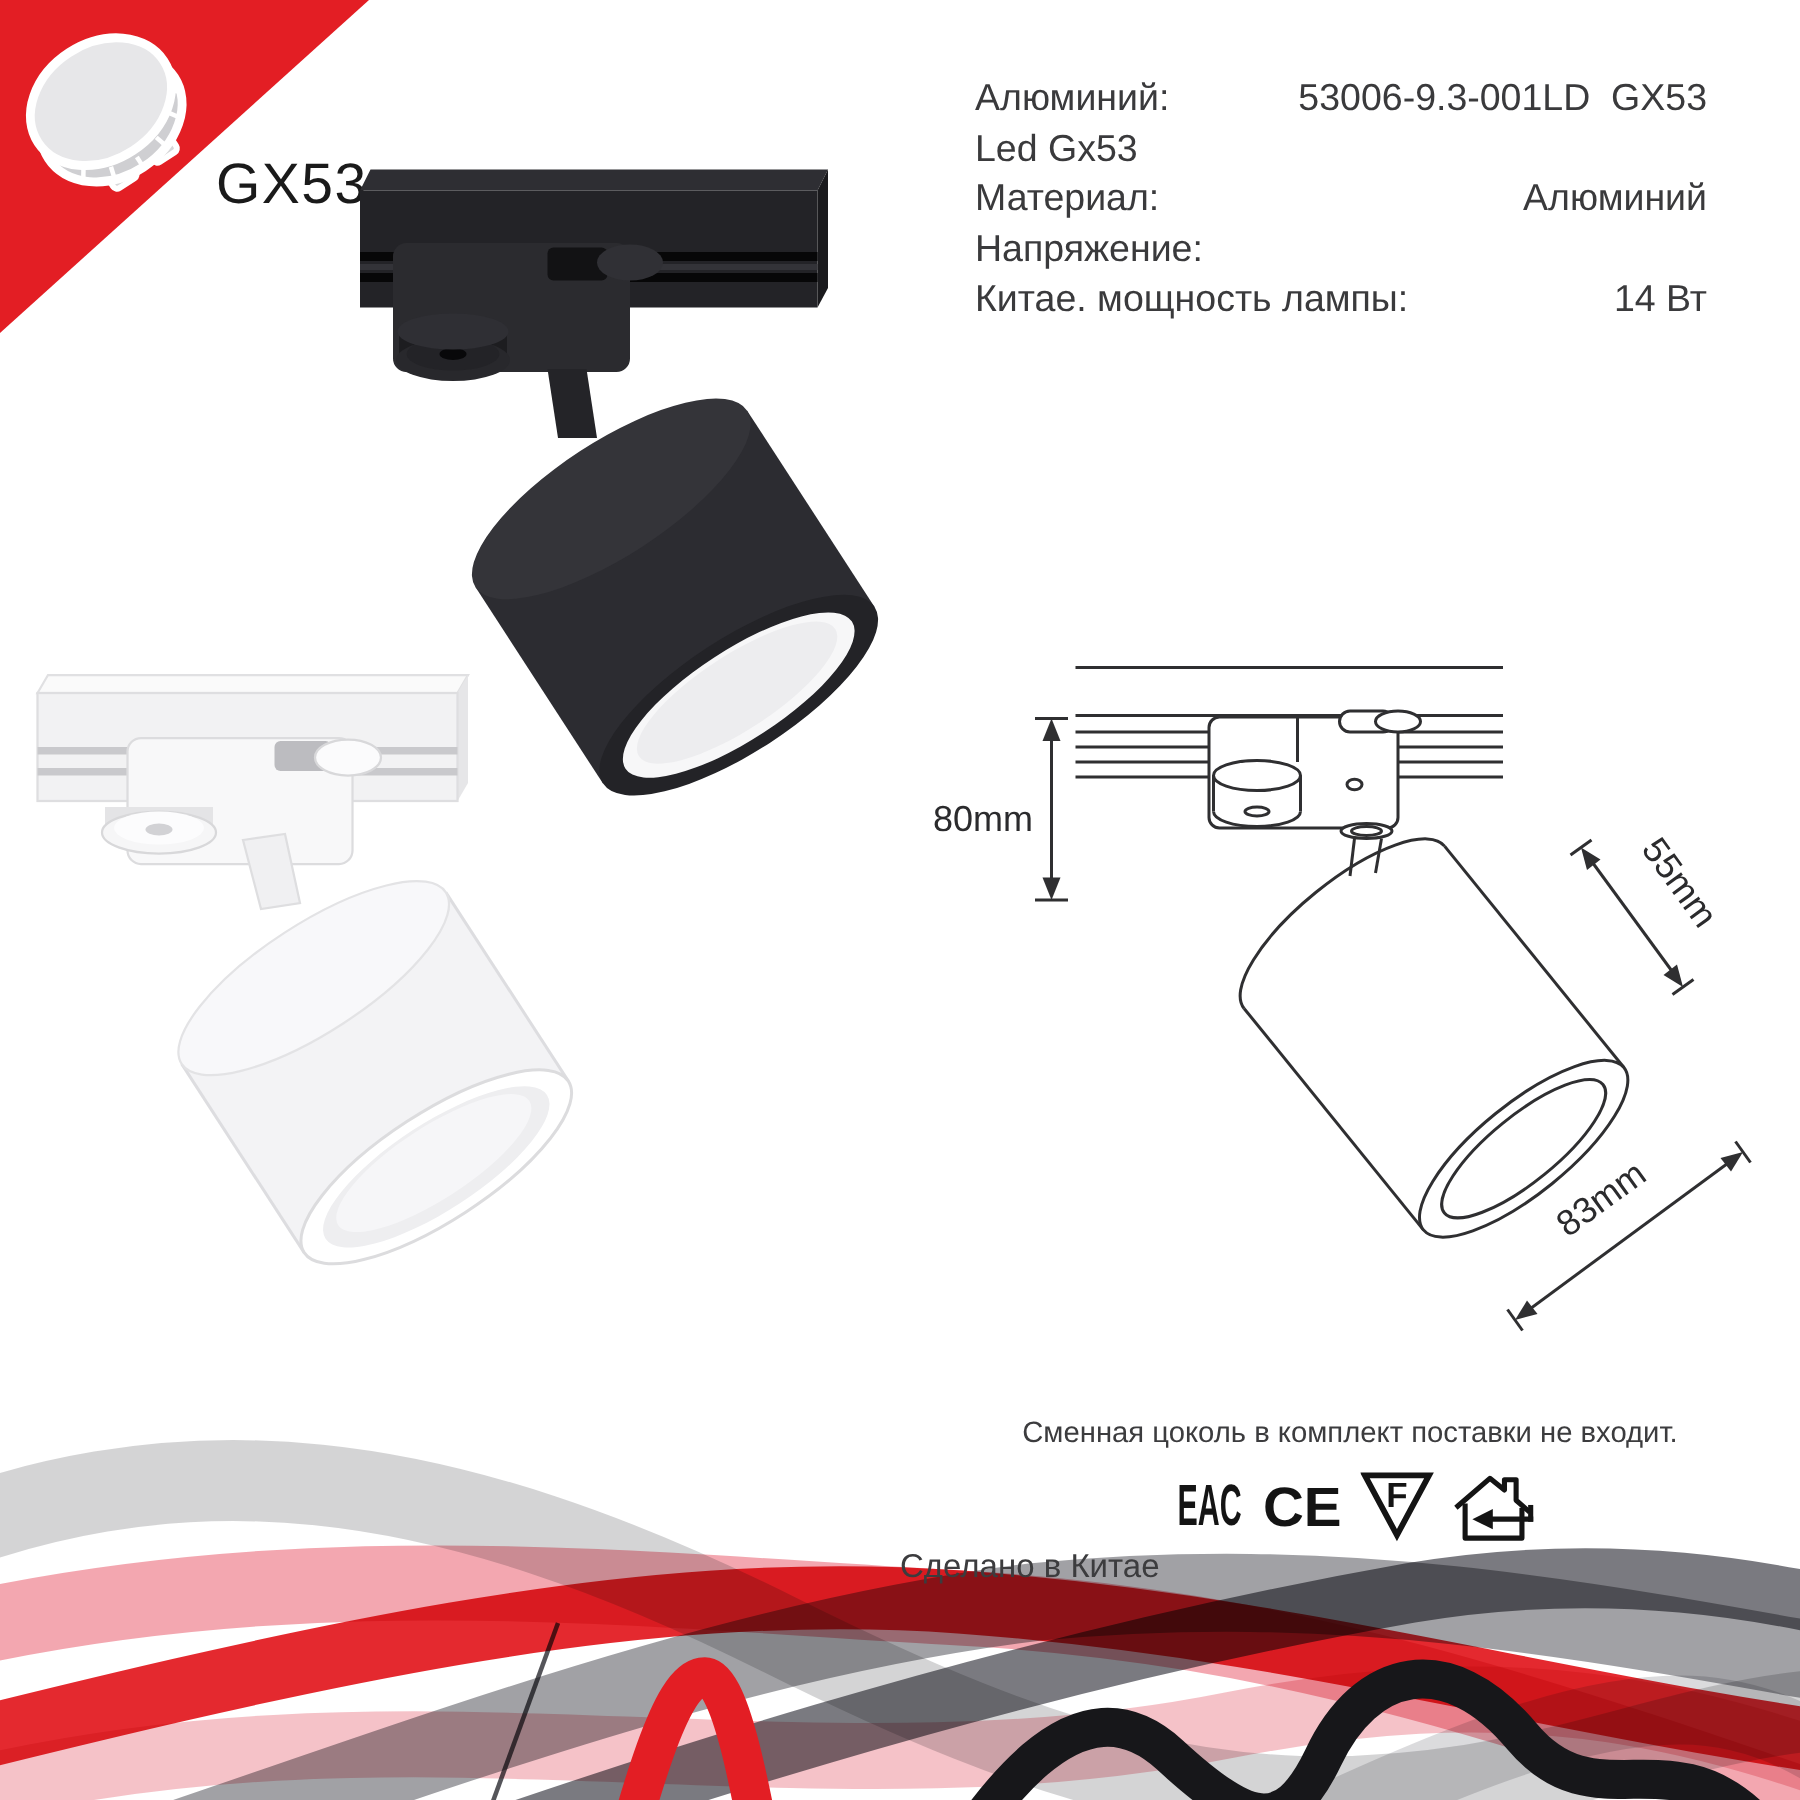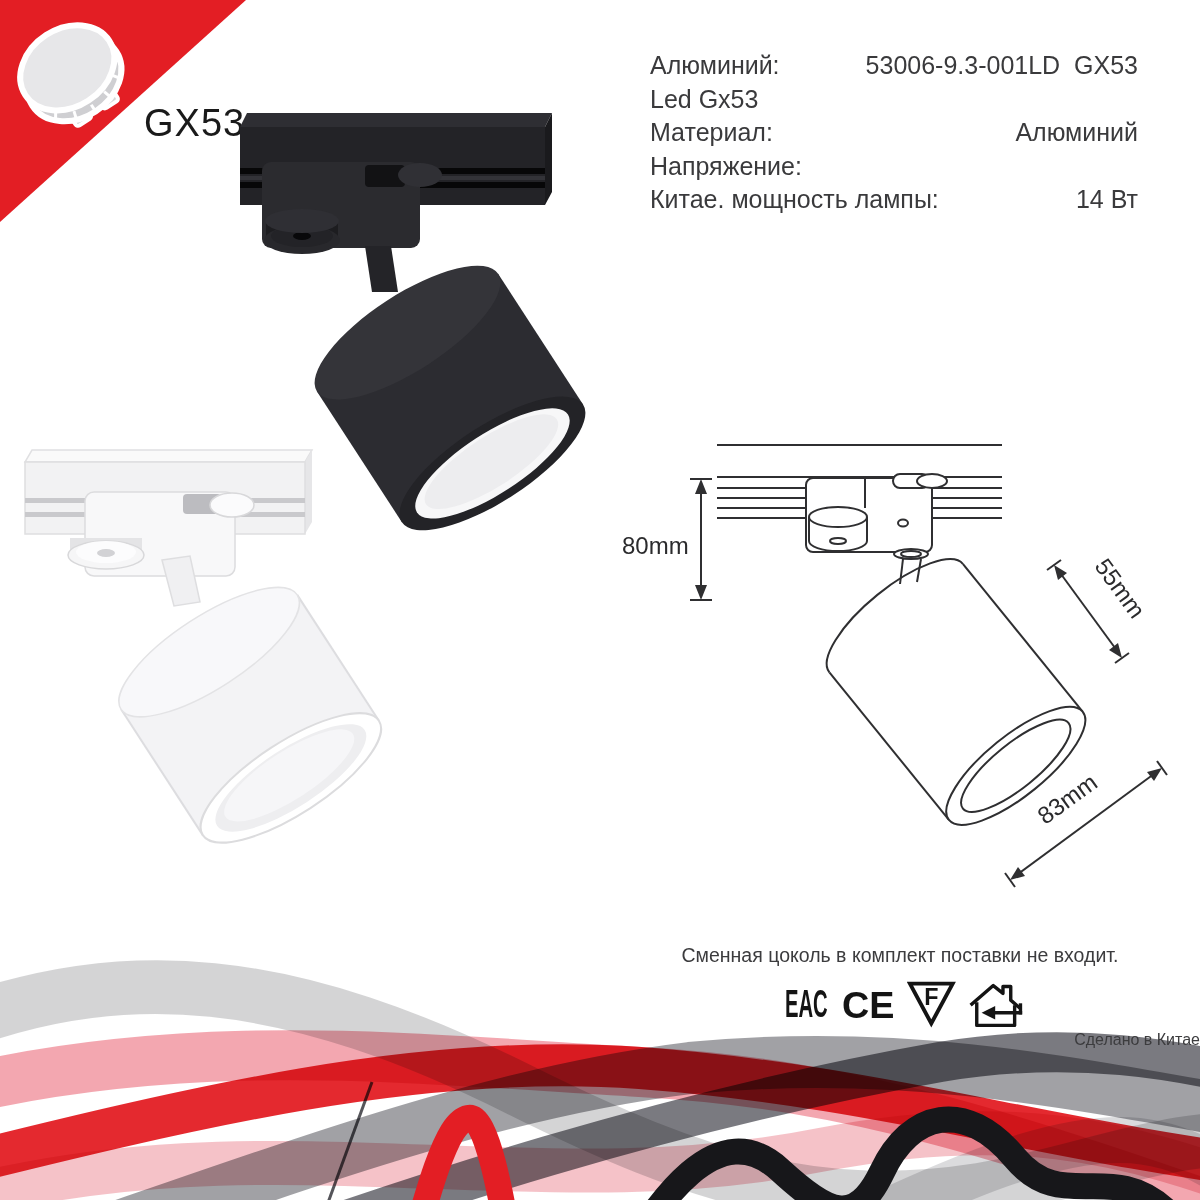--- a/index.html
+++ b/index.html
@@ -29,22 +29,22 @@
   
   #footer-note{
     position:absolute;left:600px;top:944px;width:600px;text-align:center;
     font-size:19.5px;color:#3c3c3e;
   }
   #cert-row{
     position:absolute;left:784px;top:980px;width:240px;height:50px;
     display:flex;gap:12px;
   }
   #made-in{
-    position:absolute;left:600px;top:1031px;width:600px;text-align:right;
-    font-size:16px;color:#3c3c3e;
+    position:absolute;left:600px;top:1031px;width:600px;text-align:left;
+    font-size:22px;color:#3c3c3e;
   }
   svg text{font-family:"Liberation Sans", sans-serif;}
   .wave{mix-blend-mode:multiply;}
 </style>
 </head>
 <body>
 
 <div id="canvas">
 
   <svg class="abs" style="left:0;top:940px;" width="1200" height="260" viewBox="0 940 1200 260">

